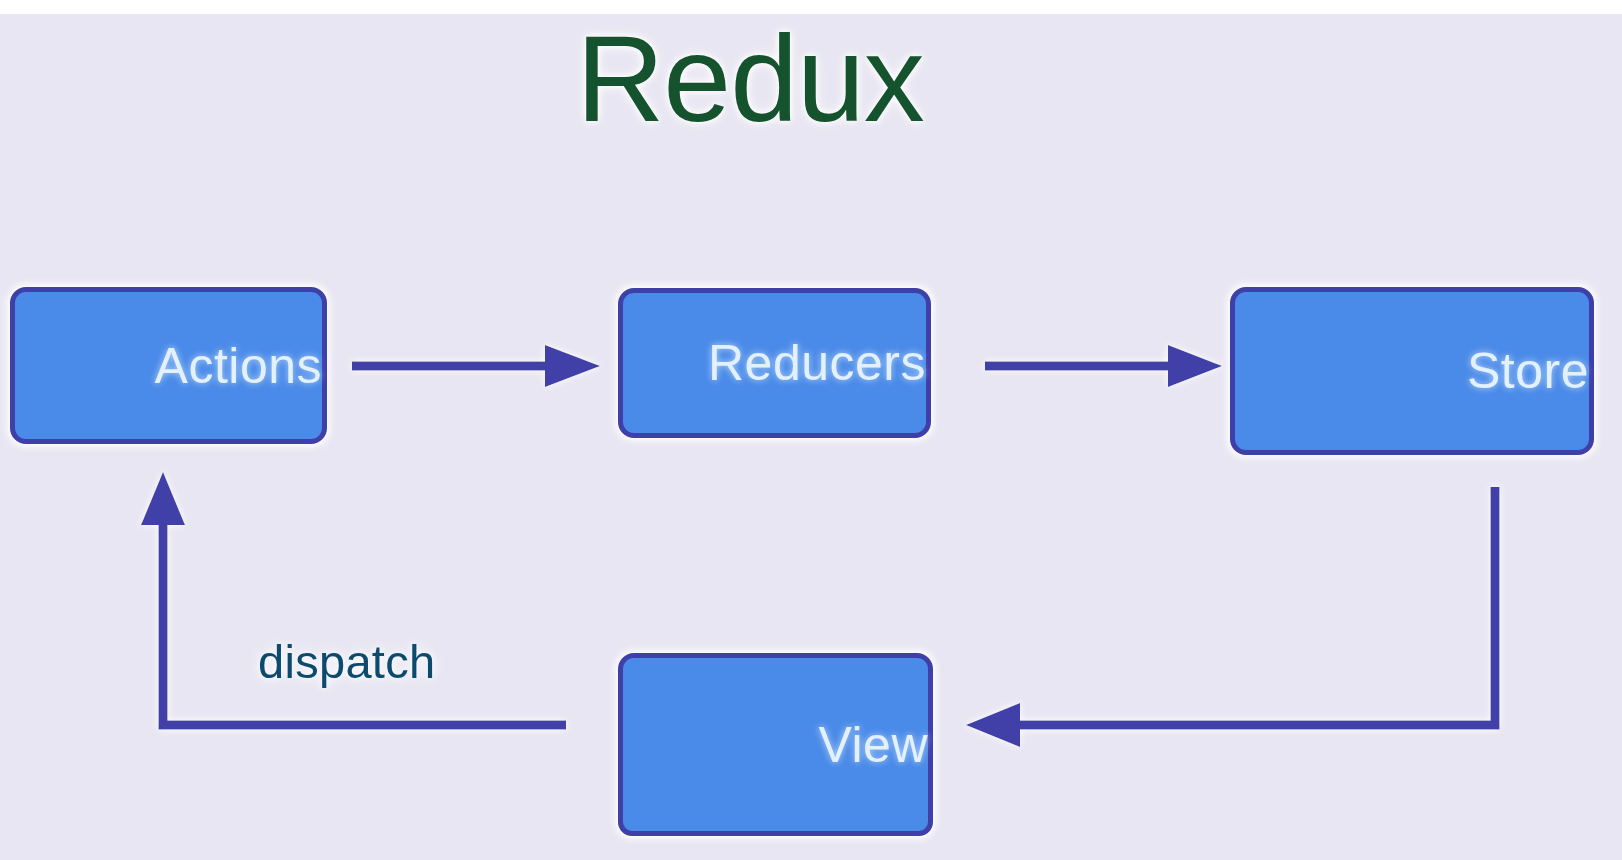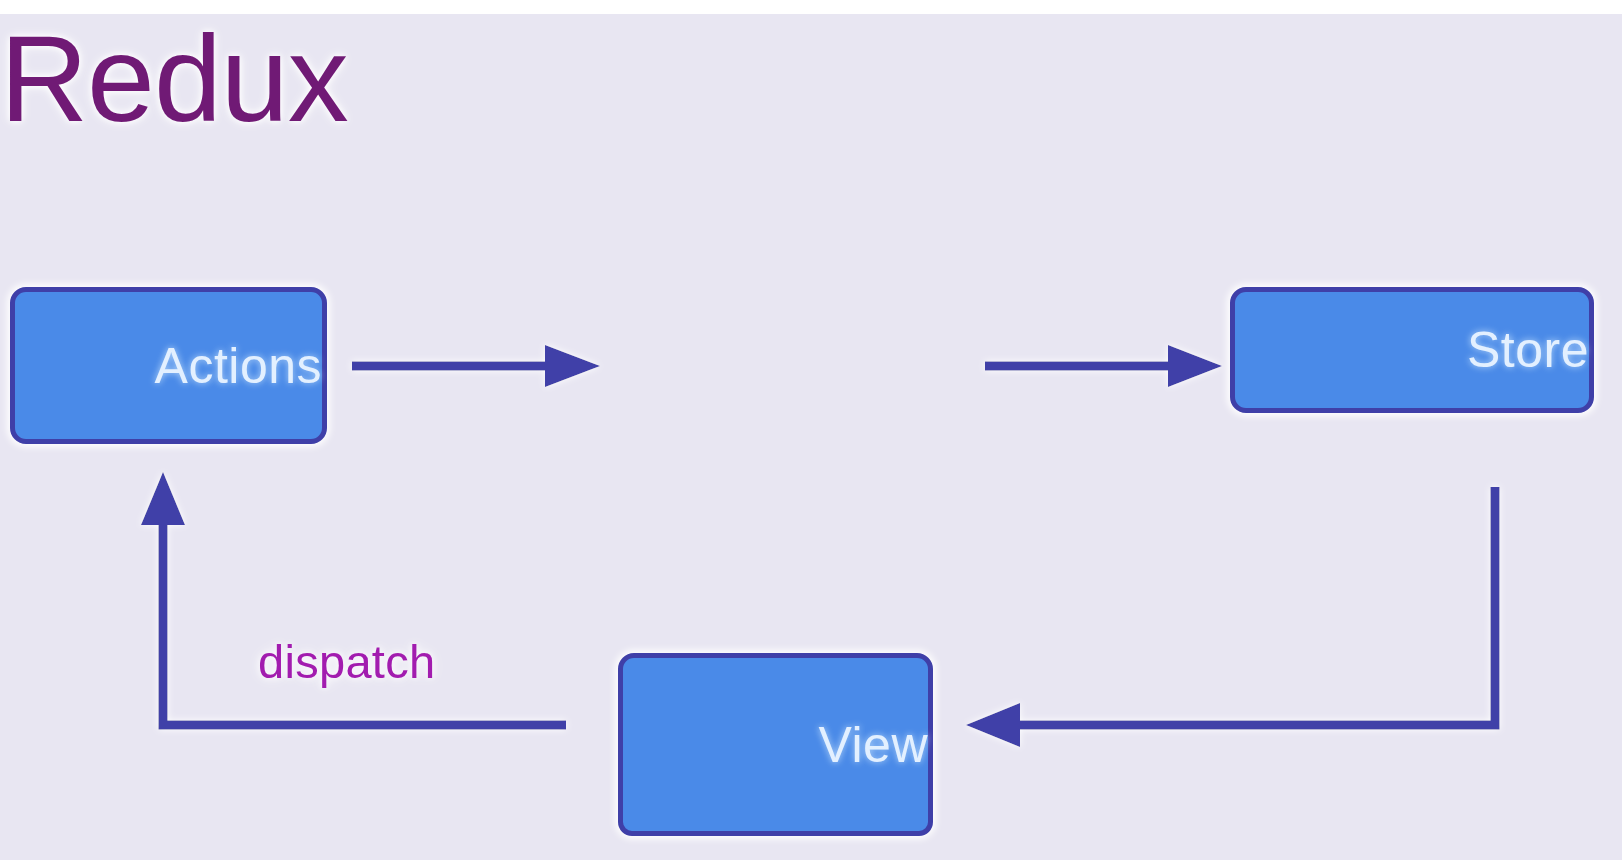--- a/index.html
+++ b/index.html
@@ -23,25 +23,26 @@
     top: 14px;
     width: 1622px;
     height: 846px;
     background: #e8e6f2;
   }
   #title {
     position: absolute;
     left: 0;
     top: 18px;
     width: 1500px;
+    text-align: center;
     font-family: "Liberation Sans", sans-serif;
     font-size: 122px;
     font-weight: 300;
     letter-spacing: -1px;
-    color: #701a75;
+    color: #14532d;
     line-height: 1.0;
     text-shadow: 0 0 6px #ffffff, 0 0 12px #ffffff;
     white-space: nowrap;
   }
   .node {
     position: absolute;
     box-sizing: border-box;
     background: #4a8ae8;
     border: 5px solid #3f3fa8;
     border-radius: 16px;
@@ -54,29 +55,29 @@
     font-family: "Liberation Sans", sans-serif;
     font-size: 50px;
     font-weight: 300;
     color: #e3f0ff;
     letter-spacing: 0.5px;
     text-shadow: 0 0 7px rgba(210,235,255,0.85);
     white-space: nowrap;
   }
   #node-actions  { left: 10px;   top: 287px; width: 317px; height: 157px; }
   #node-reducers { left: 618px;  top: 288px; width: 313px; height: 150px; }
-  #node-store    { left: 1230px; top: 287px; width: 364px; height: 126px; }
+  #node-store    { left: 1230px; top: 287px; width: 364px; height: 168px; }
   #node-view     { left: 618px;  top: 653px; width: 315px; height: 183px; border-bottom-left-radius: 14px; border-bottom-right-radius: 14px; }
 
   .edge-label {
     position: absolute;
     font-family: "Liberation Sans", sans-serif;
     font-size: 47px;
     font-weight: 300;
-    color: #a21caf;
+    color: #0c4a6e;
     letter-spacing: 0.3px;
     text-shadow: 0 0 7px #ffffff, 0 0 14px #ffffff;
     white-space: nowrap;
     text-align: center;
   }
   #label-dispatch  { left: 258px;  top: 634px; }
   #label-subscribe { left: 1100px; top: 642px; }
 
   .flow-svg {
     position: absolute;
@@ -121,20 +122,23 @@
     <g filter="url(#glow)">
       <path d="M 566 725 L 163 725 L 163 515" stroke="#4040a8" stroke-width="9" fill="none" stroke-linecap="butt" stroke-linejoin="miter"></path>
       <polygon points="141,525 163,472 185,525" fill="#4040a8"></polygon>
     </g>
   </svg>
 
   <div class="node" id="node-actions">
     <span class="node-label">Actions</span>
   </div>
 
+  <div class="node" id="node-reducers">
+    <span class="node-label">Reducers</span>
+  </div>
 
   <div class="node" id="node-store">
     <span class="node-label">Store</span>
   </div>
 
   <div class="node" id="node-view">
     <span class="node-label">View</span>
   </div>
 
   <div class="edge-label" id="label-dispatch">dispatch</div>

